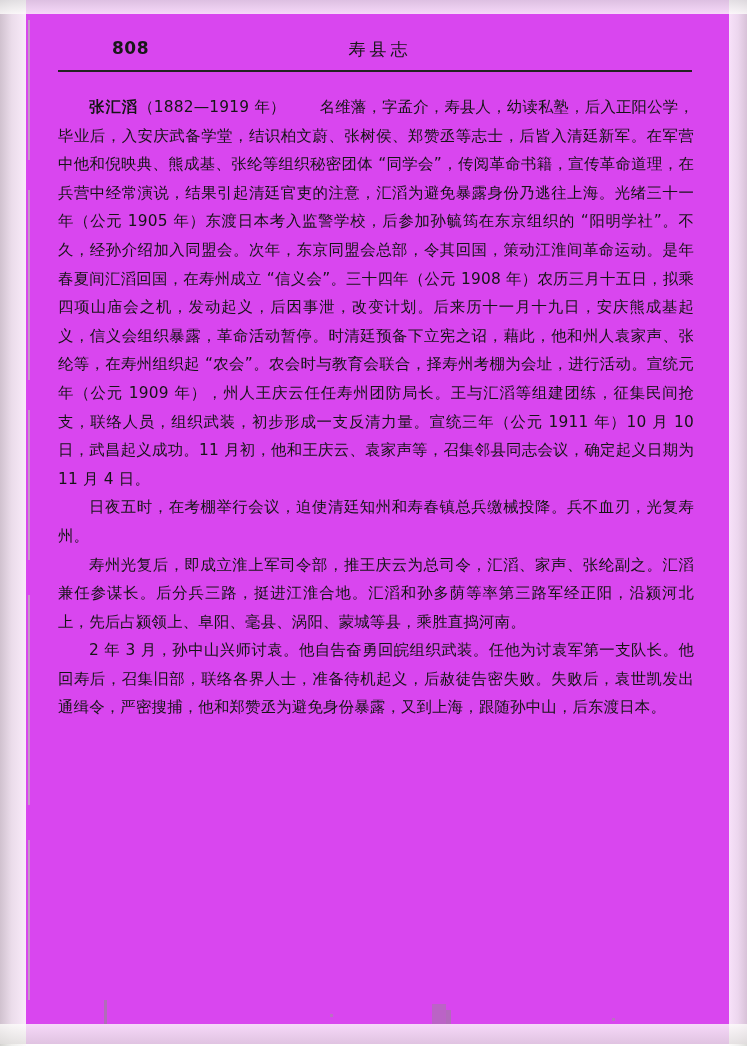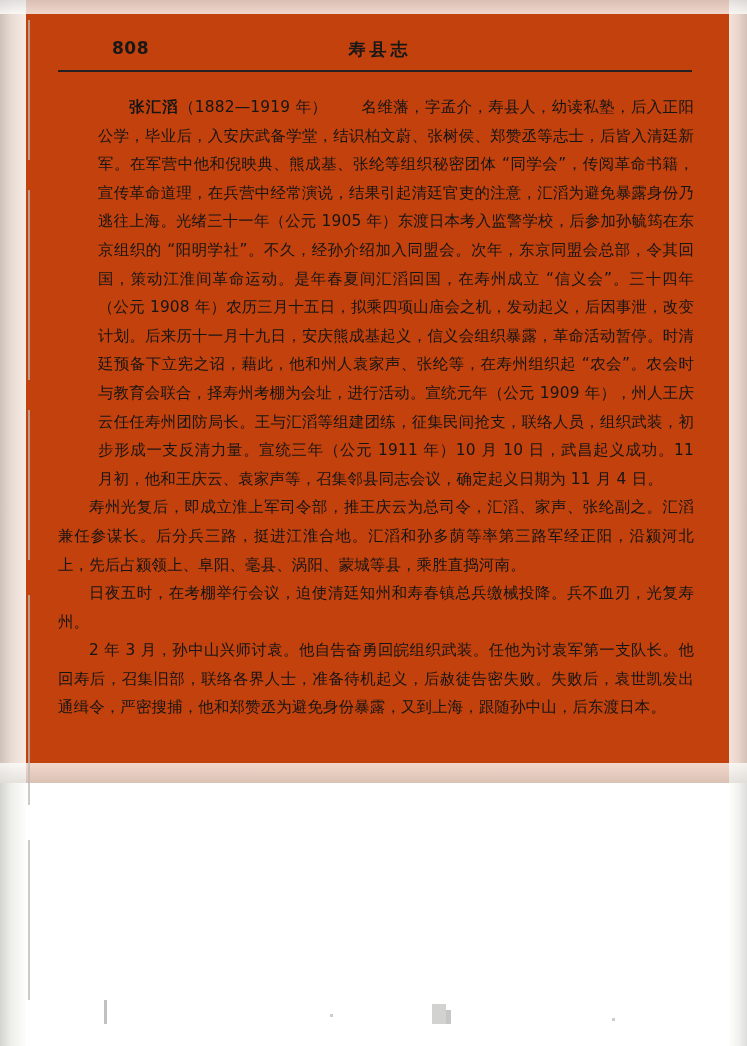--- a/index.html
+++ b/index.html
@@ -13,22 +13,22 @@
     font-family: "DejaVu Sans", "Liberation Sans", sans-serif;
     color: #141414;
     position: relative;
     overflow: hidden;
   }
   .page {
     position: absolute;
     left: 0;
     top: 0;
     width: 747px;
-    height: 783px;
-    background: #c2410c;
+    height: 1044px;
+    background: #d946ef;
   }
   
   .scan-edge-left {
     position: absolute;
     left: 0; top: 0;
     width: 26px; height: 1046px;
     background: linear-gradient(to right, #cfcfcb 0%, #ededea 45%, #fdfdfb 100%);
     opacity: .9;
   }
   .scan-edge-right {
@@ -83,21 +83,21 @@
     letter-spacing: .5px;
     color: #181818;
   }
   .book-title {
     position: absolute;
     left: 0;
     top: 0;
     width: 640px;
     text-align: center;
     font-size: 17px;
-    font-weight: bold;
+    font-weight: normal;
     letter-spacing: 4px;
     color: #181818;
   }
   .rule {
     position: absolute;
     left: 58px;
     top: 70px;
     width: 634px;
     height: 2px;
     background: #222;
@@ -117,21 +117,20 @@
     text-justify: inter-ideograph;
     text-align-last: left;
     letter-spacing: .2px;
     color: #151515;
   }
   p.indent {
     text-indent: 31px;
   }
   p.gap {
     margin-top: 11px;
-    margin-left: 40px;
   }
   .bio-name {
     font-weight: bold;
     letter-spacing: 1px;
   }
   .bio-dates {
     font-weight: normal;
   }
   .bio-spacer {
     display: inline-block;
@@ -170,23 +169,23 @@
     <div class="folio">808</div>
     <div class="book-title">寿县志</div>
   </div>
   <div class="rule"></div>
 
   <div class="body-col">
 
 
     <p class="para indent gap"><span class="bio-name">张汇滔</span><span class="bio-dates">（1882—1919 年）</span><span class="bio-spacer"></span><span>名维藩，字孟介，寿县人，幼读私塾，后入正阳公学，毕业后，入安庆武备学堂，结识柏文蔚、张树侯、郑赞丞等志士，后皆入清廷新军。在军营中他和倪映典、熊成基、张纶等组织秘密团体 “同学会”，传阅革命书籍，宣传革命道理，在兵营中经常演说，结果引起清廷官吏的注意，汇滔为避免暴露身份乃逃往上海。光绪三十一年（公元 1905 年）东渡日本考入监警学校，后参加孙毓筠在东京组织的 “阳明学社”。不久，经孙介绍加入同盟会。次年，东京同盟会总部，令其回国，策动江淮间革命运动。是年春夏间汇滔回国，在寿州成立 “信义会”。三十四年（公元 1908 年）农历三月十五日，拟乘四项山庙会之机，发动起义，后因事泄，改变计划。后来历十一月十九日，安庆熊成基起义，信义会组织暴露，革命活动暂停。时清廷预备下立宪之诏，藉此，他和州人袁家声、张纶等，在寿州组织起 “农会”。农会时与教育会联合，择寿州考棚为会址，进行活动。宣统元年（公元 1909 年），州人王庆云任任寿州团防局长。王与汇滔等组建团练，征集民间抢支，联络人员，组织武装，初步形成一支反清力量。宣统三年（公元 1911 年）10 月 10 日，武昌起义成功。11 月初，他和王庆云、袁家声等，召集邻县同志会议，确定起义日期为 11 月 4 日。</span></p>
 
+    <p class="para indent">日夜五时，在考棚举行会议，迫使清廷知州和寿春镇总兵缴械投降。兵不血刃，光复寿州。</p>
+
     <p class="para indent">寿州光复后，即成立淮上军司令部，推王庆云为总司令，汇滔、家声、张纶副之。汇滔兼任参谋长。后分兵三路，挺进江淮合地。汇滔和孙多荫等率第三路军经正阳，沿颍河北上，先后占颍领上、阜阳、毫县、涡阳、蒙城等县，乘胜直捣河南。</p>
-
-    <p class="para indent">日夜五时，在考棚举行会议，迫使清廷知州和寿春镇总兵缴械投降。兵不血刃，光复寿州。</p>
 
 
 
     <p class="para indent">2 年 3 月，孙中山兴师讨袁。他自告奋勇回皖组织武装。任他为讨袁军第一支队长。他回寿后，召集旧部，联络各界人士，准备待机起义，后赦徒告密失败。失败后，袁世凯发出通缉令，严密搜捕，他和郑赞丞为避免身份暴露，又到上海，跟随孙中山，后东渡日本。</p>
 
   </div>
 
   <div class="footer-smudge" style="left:104px; top:1000px; width:3px; height:24px;"></div>
   <div class="footer-smudge" style="left:432px; top:1004px; width:14px; height:20px; opacity:.4;"></div>
   <div class="footer-smudge" style="left:446px; top:1010px; width:5px; height:14px; opacity:.5;"></div>

